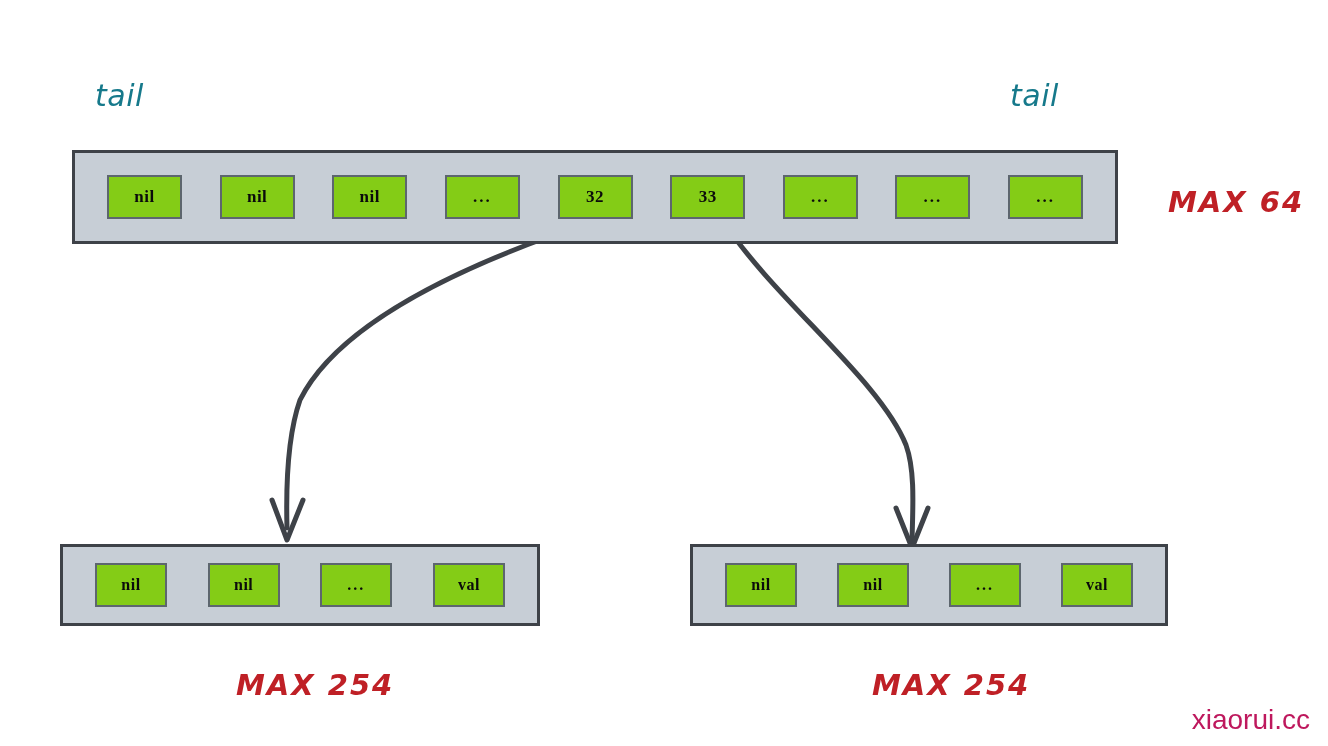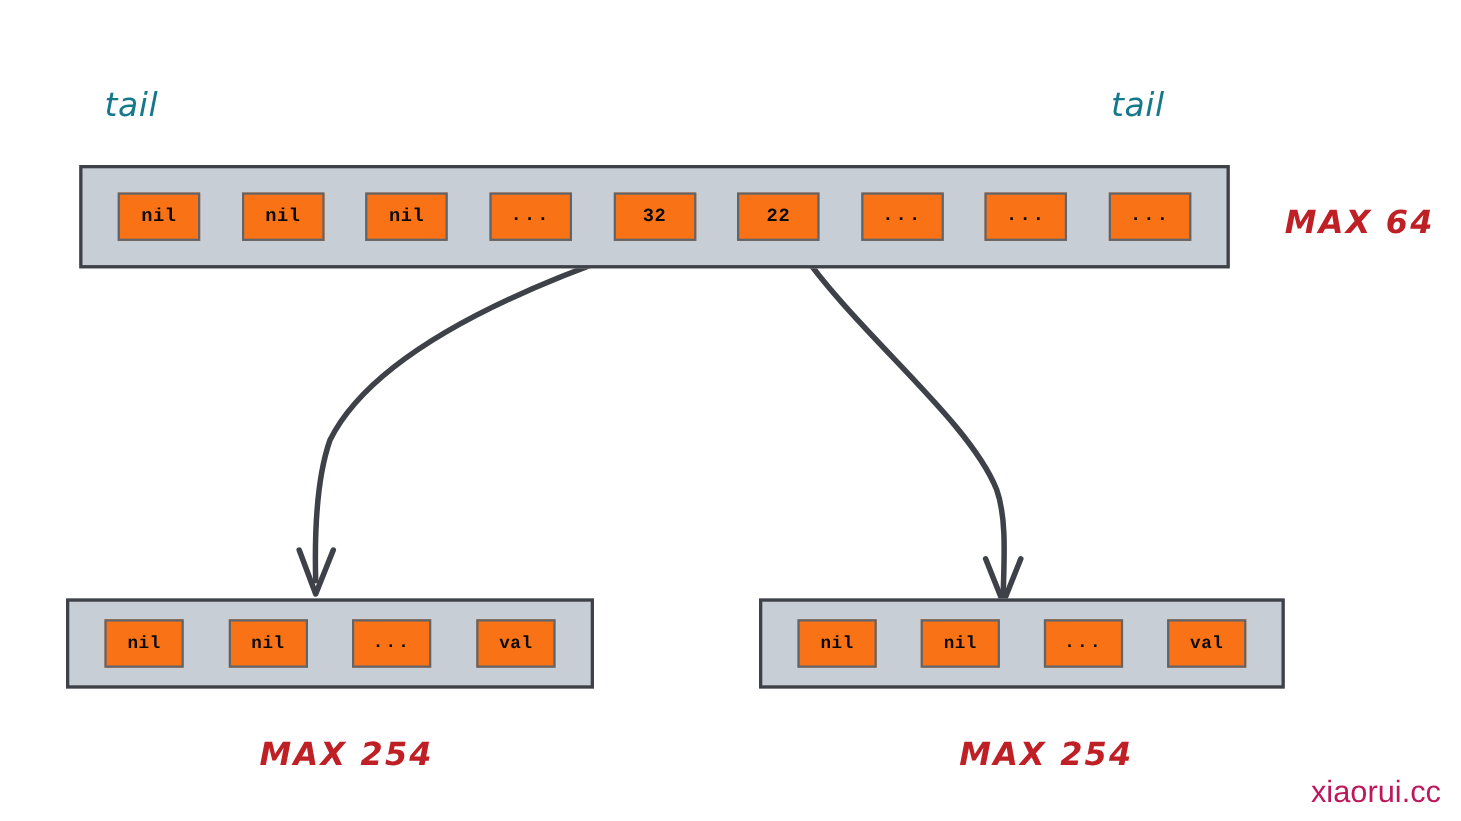--- a/index.html
+++ b/index.html
@@ -38,27 +38,27 @@
     position: absolute;
     box-sizing: border-box;
     background: #c7ced6;
     border: 3px solid #3e4248;
     display: flex;
     align-items: center;
   }
 
   .cell {
     box-sizing: border-box;
-    background: #f97316;
+    background: #84cc16;
     border: 2px solid #5d666e;
     display: flex;
     align-items: center;
     justify-content: center;
     color: #0b0b0b;
-    font-family: Liberation Mono, monospace;
+    font-family: Liberation Serif, serif;
     font-weight: 700;
     letter-spacing: 0.5px;
   }
 
   
   #top-array {
     left: 72px;
     top: 150px;
     width: 1046px;
     height: 94px;
@@ -162,21 +162,21 @@
   <div class="label label-pointer" id="label-head">tail</div>
 
   <div class="label label-pointer" id="label-tail">tail</div>
 
   <div class="array-container" id="top-array">
     <div class="cell">nil</div>
     <div class="cell">nil</div>
     <div class="cell">nil</div>
     <div class="cell dots">...</div>
     <div class="cell">32</div>
-    <div class="cell">22</div>
+    <div class="cell">33</div>
     <div class="cell dots">...</div>
     <div class="cell dots">...</div>
     <div class="cell dots">...</div>
   </div>
 
   <div class="label label-max" id="label-max-top">MAX 64</div>
 
   <div class="array-container bottom-array" id="bottom-left-array">
     <div class="cell">nil</div>
     <div class="cell">nil</div>

